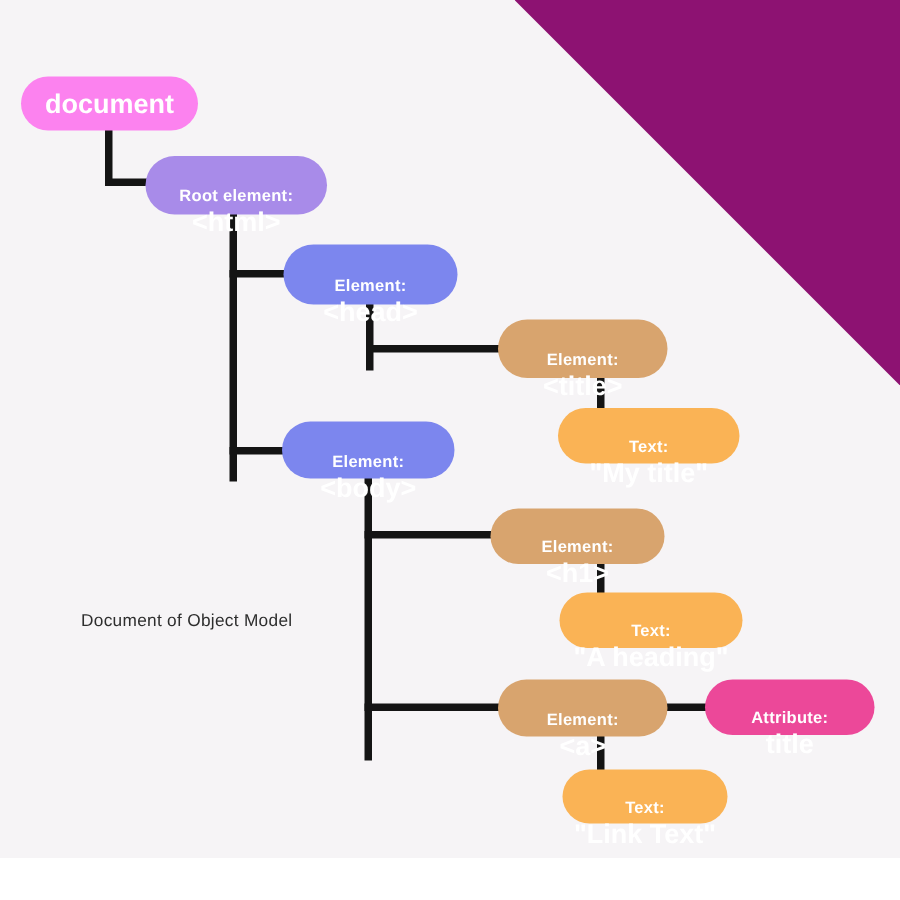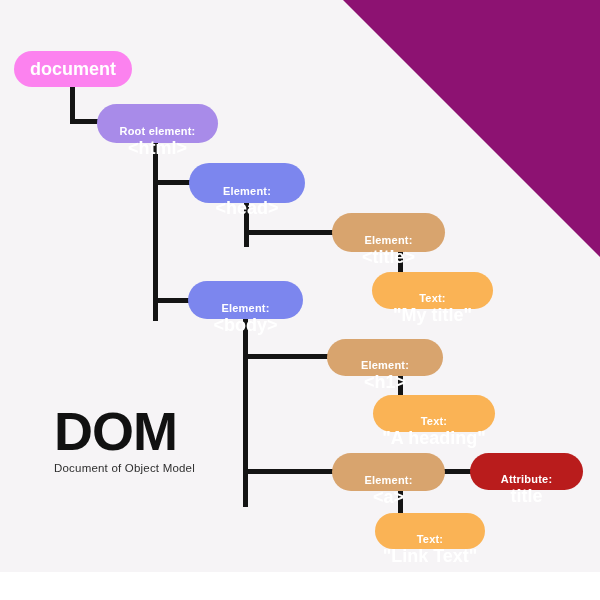--- a/index.html
+++ b/index.html
@@ -138,28 +138,27 @@
   <div class="pill p-aheading" style="background: rgb(250, 179, 85);">
     <span class="pill-type">Text:</span>
     <span class="pill-title">"A heading"</span>
   </div>
 
   <div class="pill p-a" style="background: rgb(216, 164, 110);">
     <span class="pill-type">Element:</span>
     <span class="pill-title">&lt;a&gt;</span>
   </div>
 
-  <div class="pill p-href" style="background: #b91c1c; align-items: center;">
+  <div class="pill p-href" style="background: #ec4899; align-items: center;">
     <span class="pill-type">Attribute:</span>
     <span class="pill-title">title</span>
   </div>
 
   <div class="pill p-linktext" style="background: rgb(250, 179, 85);">
     <span class="pill-type">Text:</span>
     <span class="pill-title">"Link Text"</span>
   </div>
 
   <div class="logo">
-    <div class="logo-title">DOM</div>
     <div class="logo-subtitle">Document of Object Model</div>
   </div>
 
 </div>
 
 </body></html>

